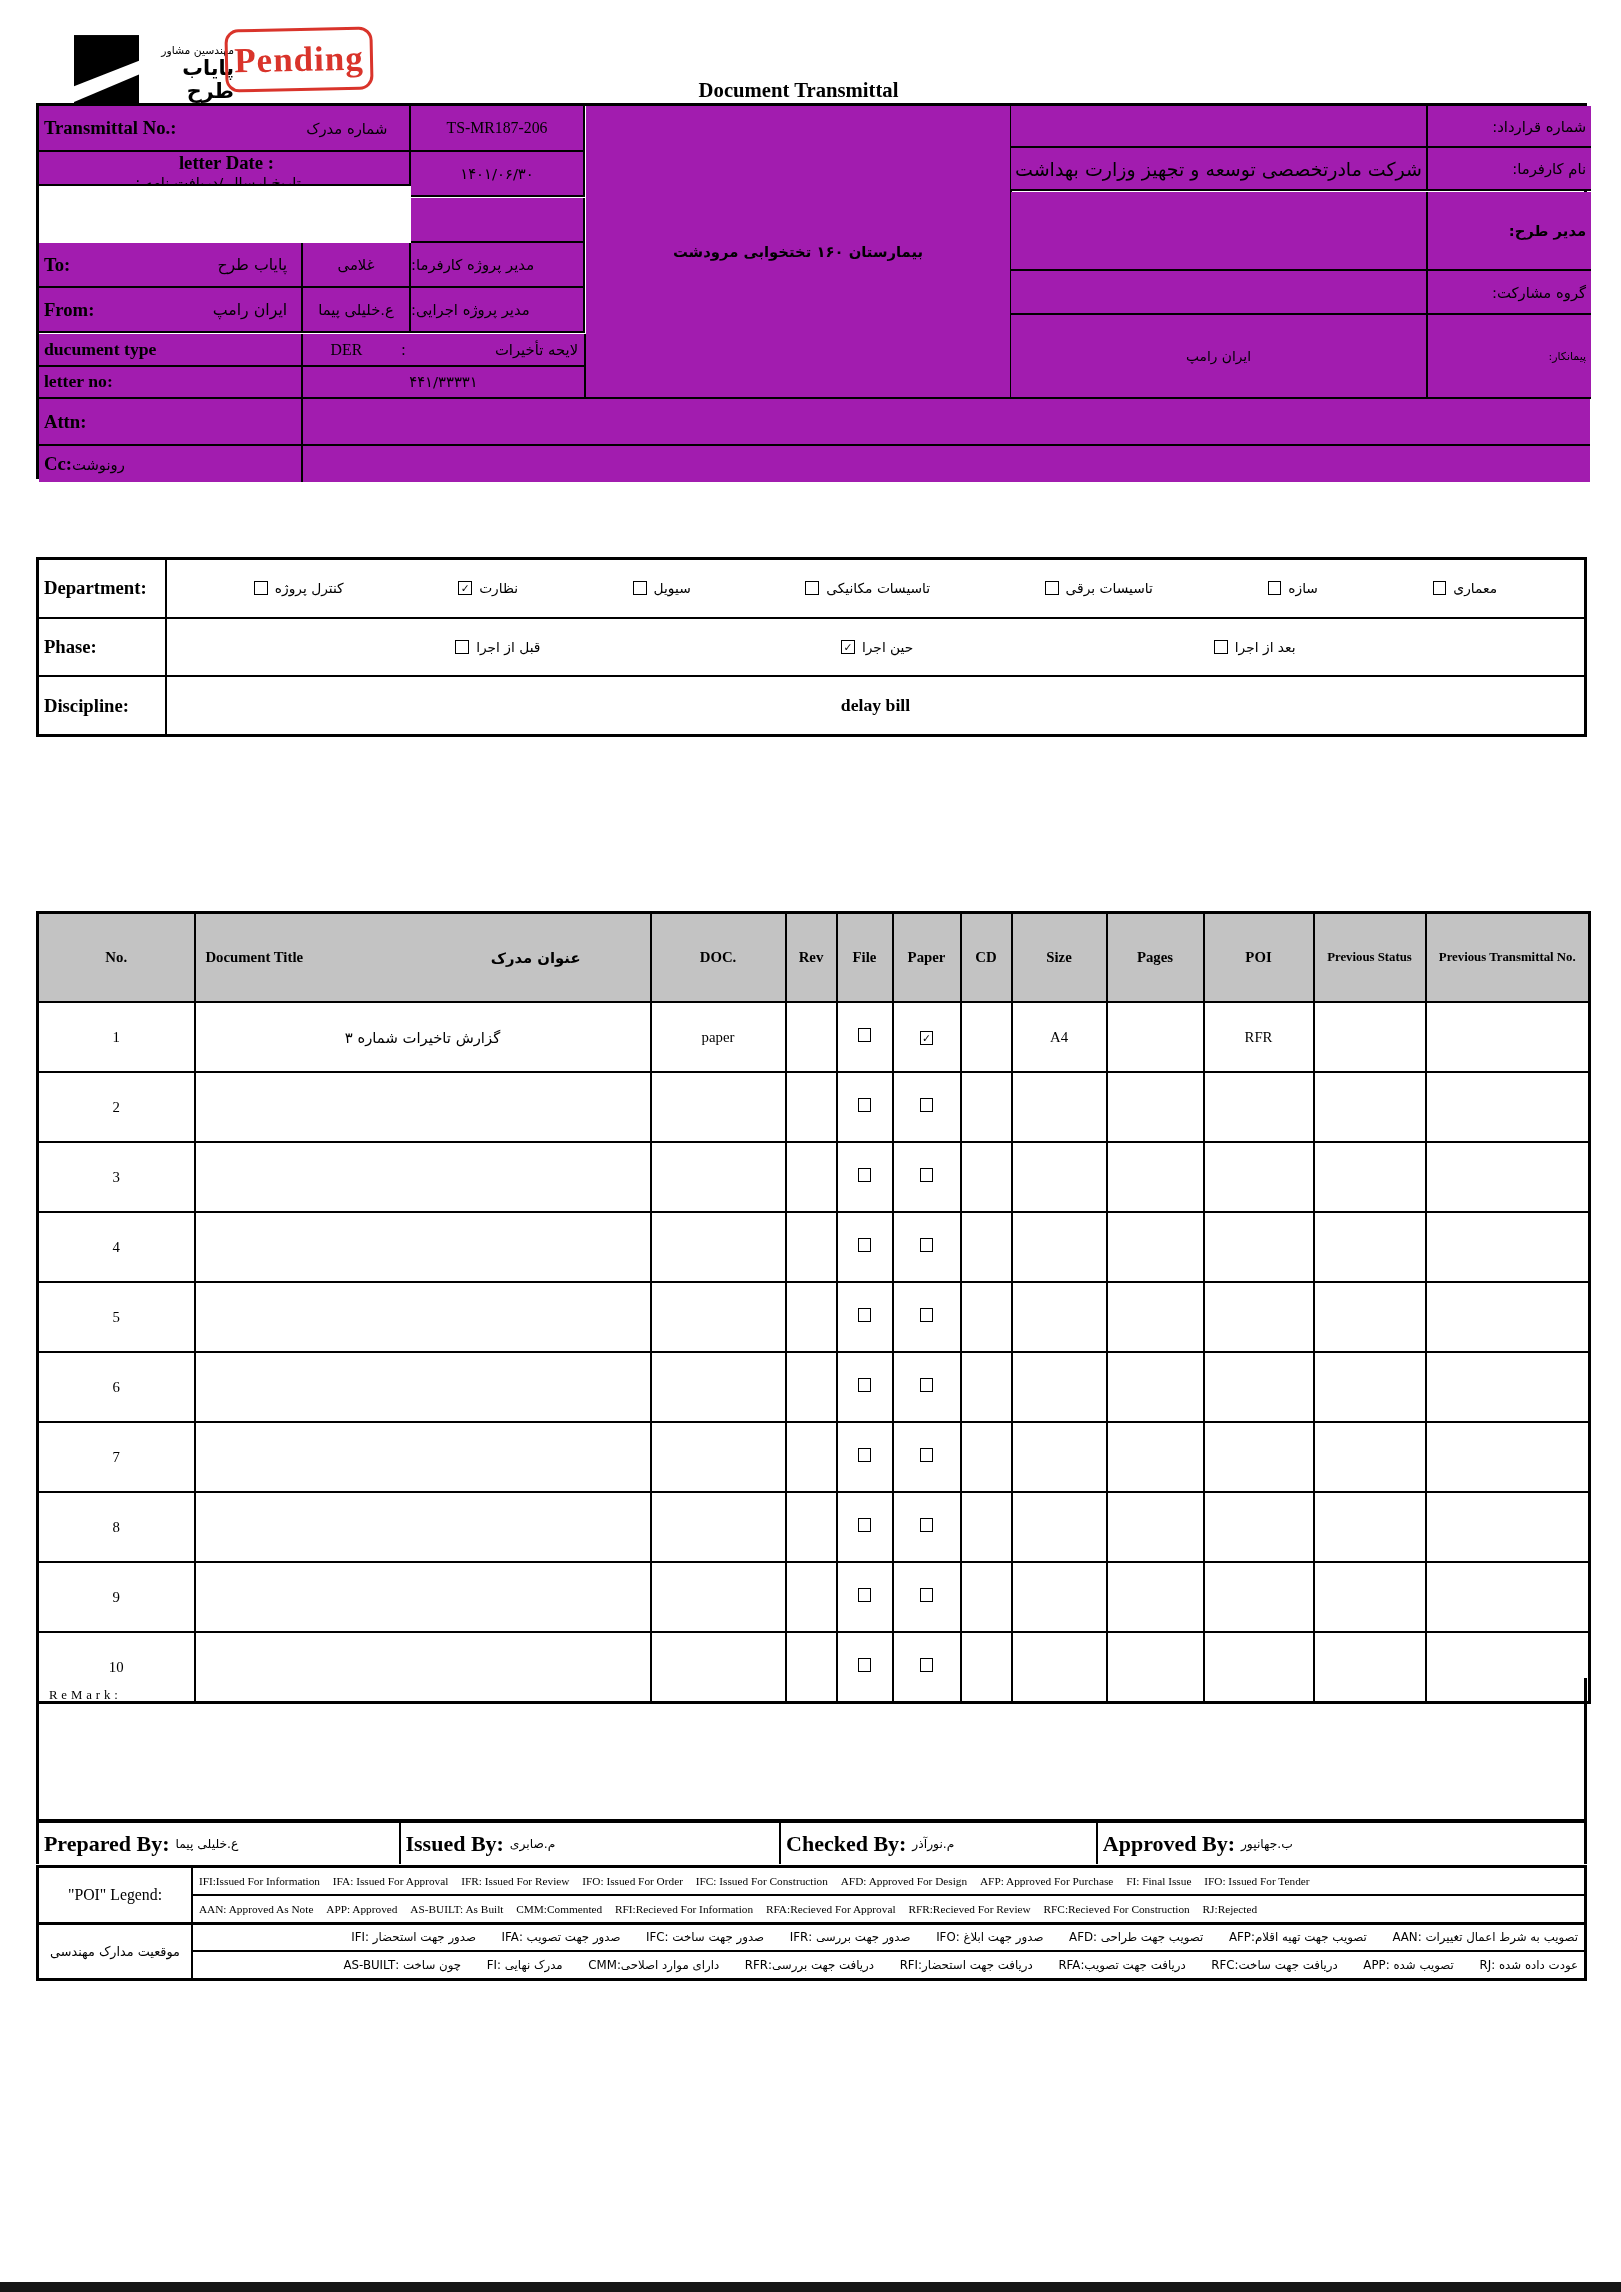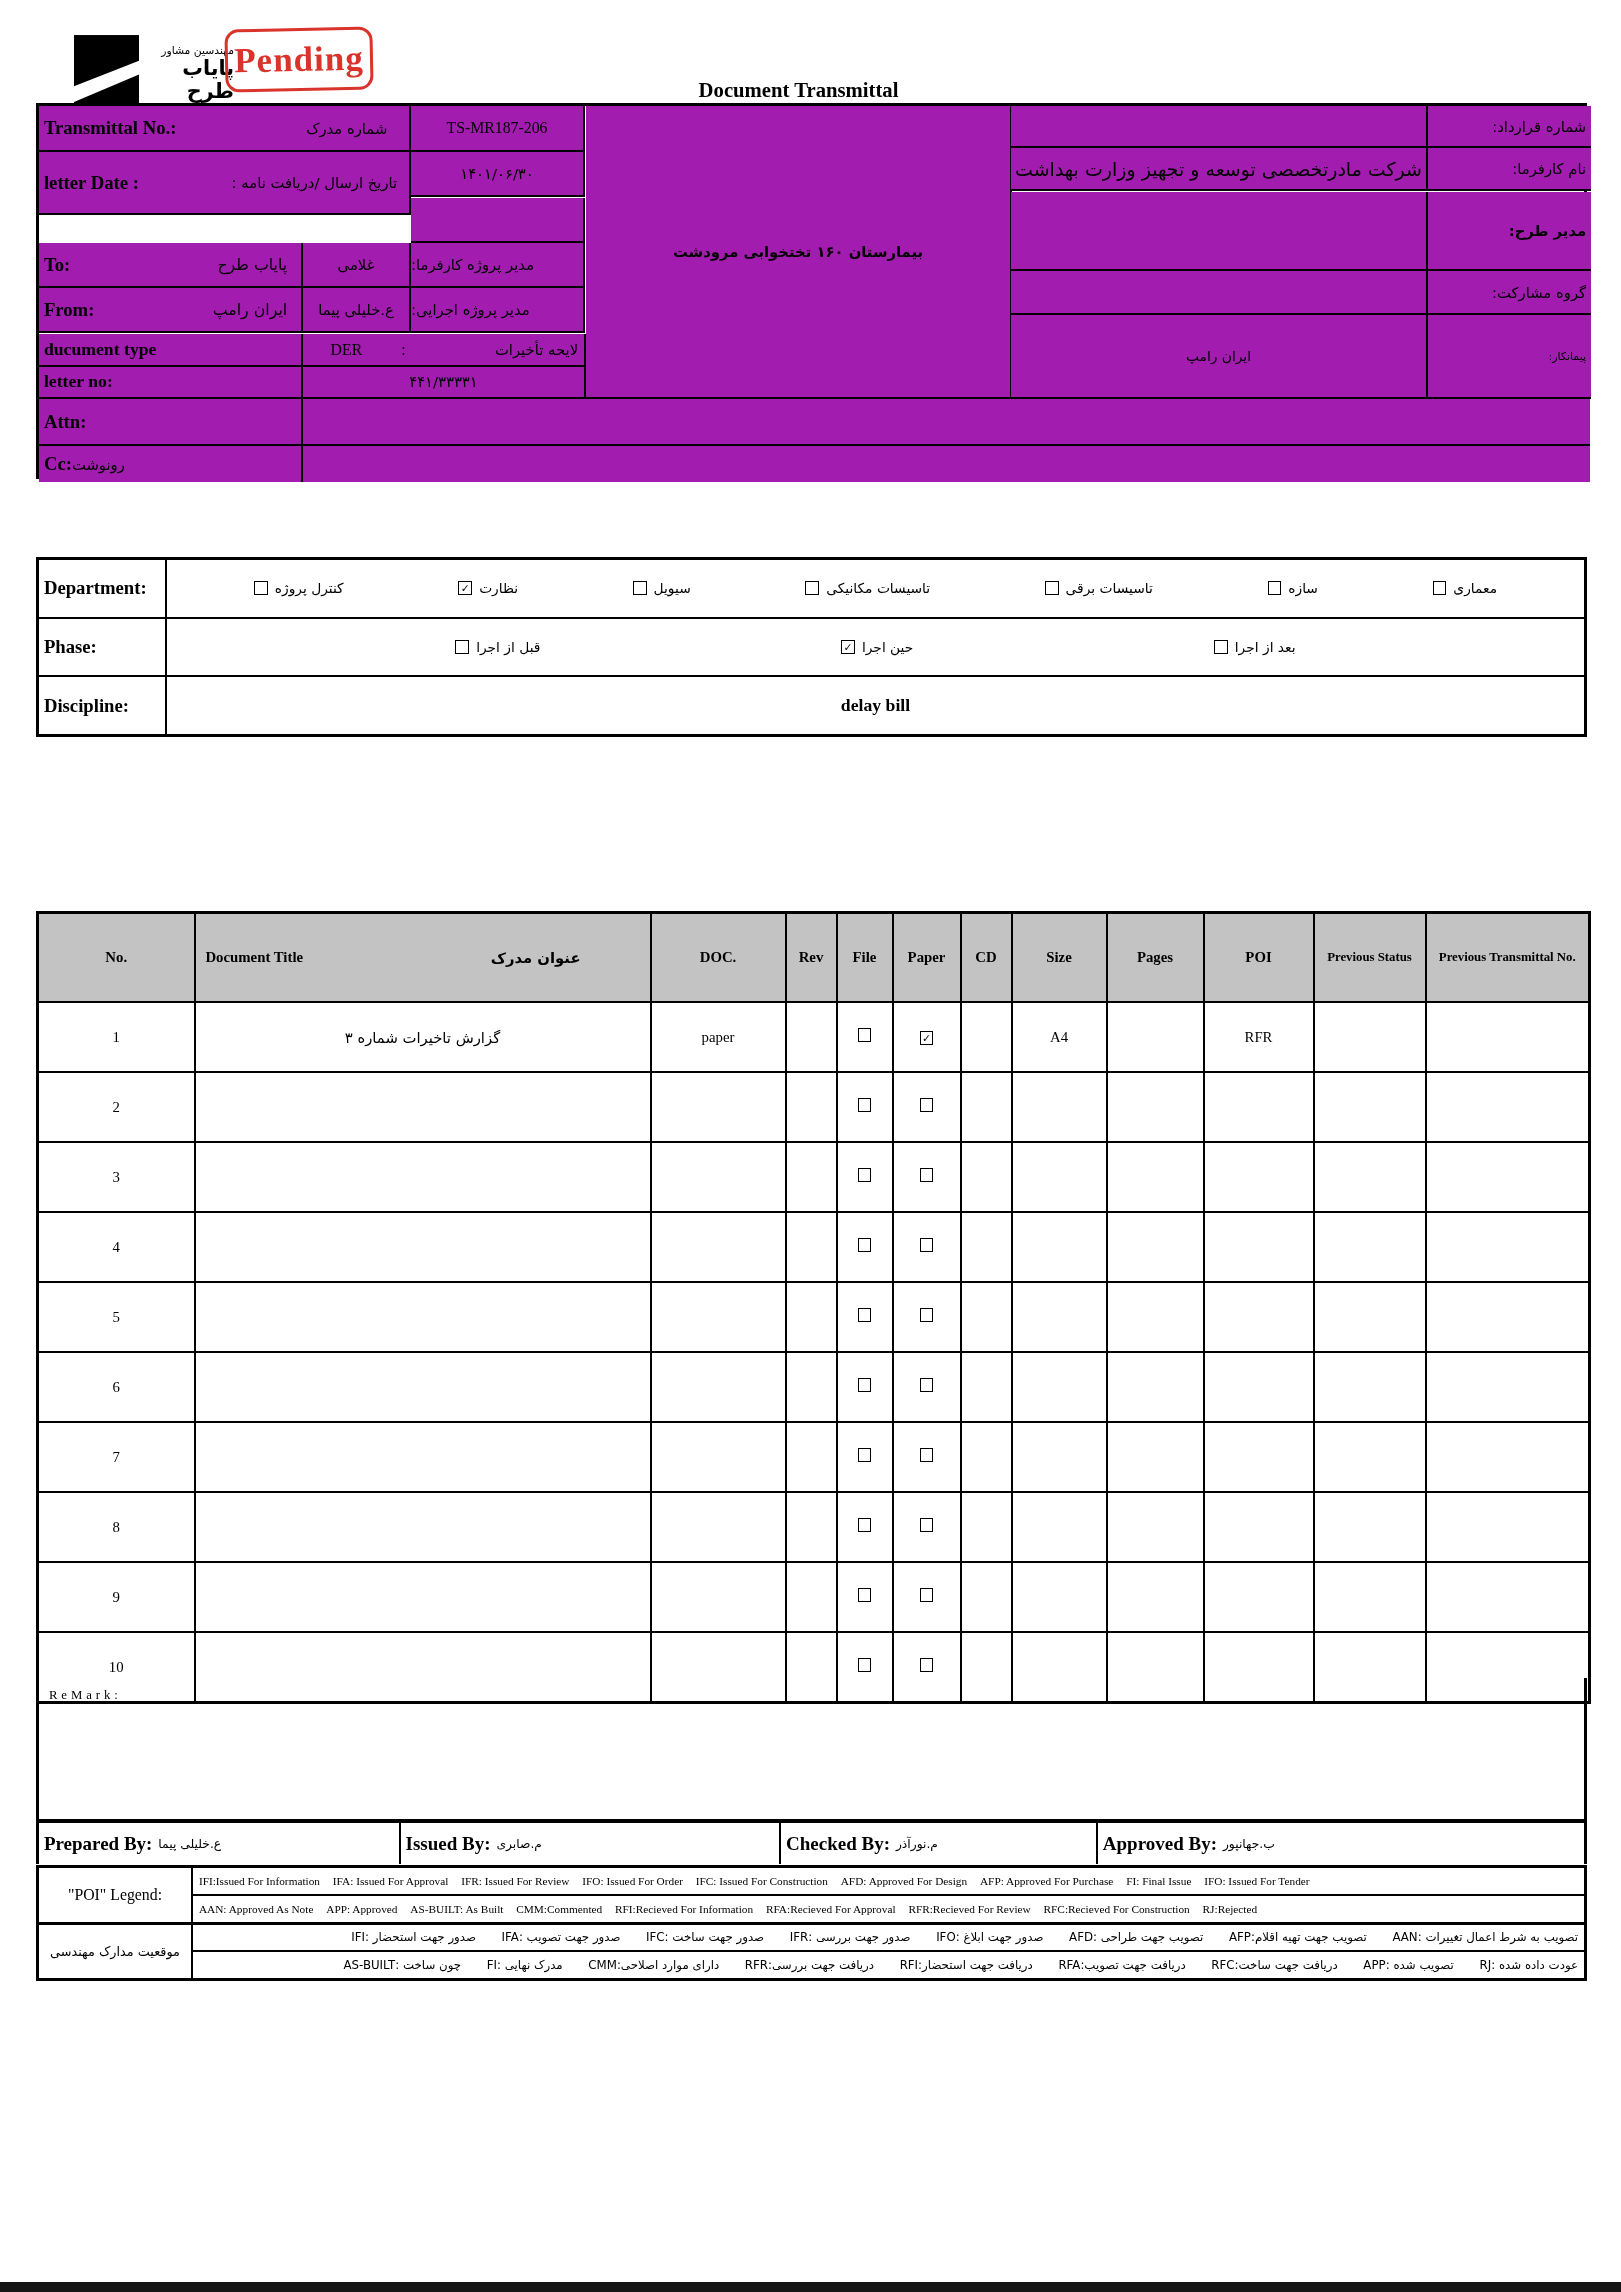--- a/index.html
+++ b/index.html
@@ -53,21 +53,21 @@
   .th-title .fa{font-size:14.8px;font-weight:bold;}
   td.c-title{font-family:"DejaVu Sans",sans-serif;font-size:13.3px;direction:rtl;}
   td.c-doc{text-align:left;padding-left:3.9px;font-size:15.8px;}
   td.c-size,td.c-poi{font-weight:normal;margin-top:28px;}
   
   #remark{left:36px;top:1678px;width:1551px;height:144px;border:3px solid #000;border-top:none;padding:6.9px 9.9px;}
   #remark .rl{font-size:12.8px;letter-spacing:3.9px;}
   #sigs{left:36px;top:1821px;width:1551px;height:43px;border:3px solid #000;border-top-width:2px;border-bottom:none;display:flex;}
   .sig{border-right:2px solid #000;display:flex;align-items:center;padding-left:4.9px;gap:5.9px;box-sizing:border-box;overflow:hidden;}
   .sig:last-child{border-right:none;}
-  .sig .en{font-weight:bold;font-size:19px;white-space:nowrap;}
+  .sig .en{font-weight:bold;font-size:22px;white-space:nowrap;}
   .sig .nm{font-family:"DejaVu Sans",sans-serif;font-size:12.3px;direction:rtl;}
   #legend{left:36px;top:1865px;width:1551px;height:116px;border:3px solid #000;display:flex;flex-direction:column;}
   .legGroup{display:flex;flex:1;}
   .legGroup.top{border-bottom:3px solid #000;}
   .legLblCell{width:154px;border-right:2px solid #000;display:flex;align-items:center;justify-content:center;
               box-sizing:border-box;text-align:center;}
   .legLines{flex:1;display:flex;flex-direction:column;}
   .legLine{flex:1;display:flex;align-items:center;border-bottom:2px solid #000;padding:0 5.9px;gap:12.8px;
            font-size:11.3px;white-space:nowrap;overflow:hidden;}
   .legLine:last-child{border-bottom:none;}
@@ -101,21 +101,21 @@
   <div class="abs" id="doc-title">Document Transmittal</div>
 
   <div class="abs" id="hdr">
 
     <div class="cell spread" style="left:0;top:0;width:372px;height:46px;">
       <span class="lblEN">Transmittal No.:</span>
       <span class="lblFA fa" style="padding-right:21.7px;">شماره مدرک</span>
     </div>
     <div class="cell ctr v16" style="left:372px;top:0;width:174px;height:46px;">TS-MR187-206</div>
 
-    <div class="cell spread" style="left:0;top:46px;width:372px;height:63px;">
+    <div class="cell spread" style="left:0;top:46px;width:372px;height:34px;flex-direction:column;">
       <span class="lblEN">letter Date :</span>
       <span class="lblFA fa" style="padding-right:11.8px;">تاریخ ارسال /دریافت نامه :</span>
     </div>
     <div class="cell ctr v15 fa" style="left:372px;top:46px;width:174px;height:45px;">۱۴۰۱/۰۶/۳۰</div>
 
     <div class="cell ctr v15" style="left:372px;top:92px;width:174px;height:45px;"></div>
 
     <div class="cell spread" style="left:0;top:137px;width:264px;height:45px;">
       <span class="lblEN">To:</span>
       <span class="lblFA fa" style="padding-right:13.8px;font-size:15.8px;">پایاب طرح</span>

